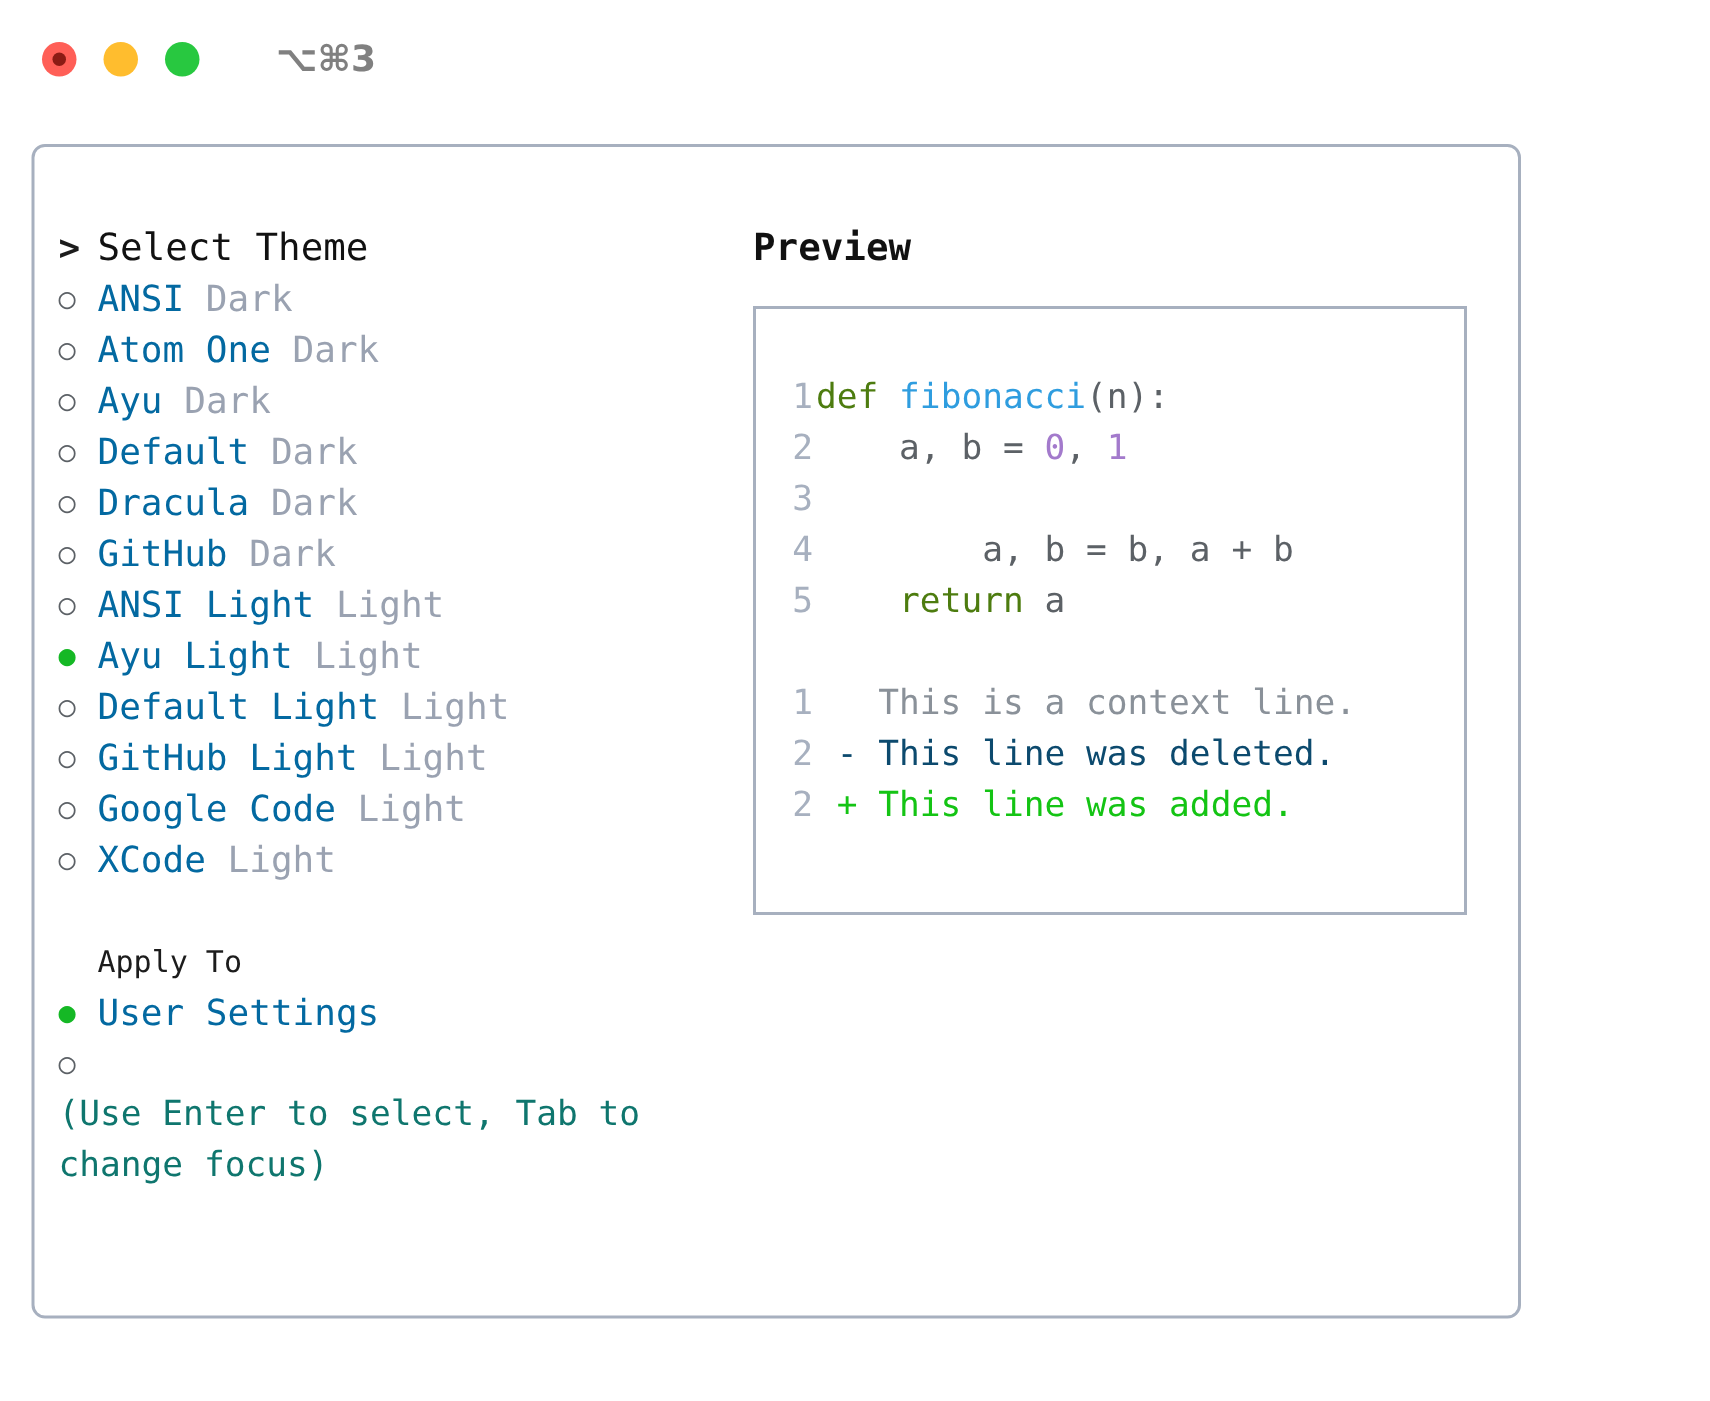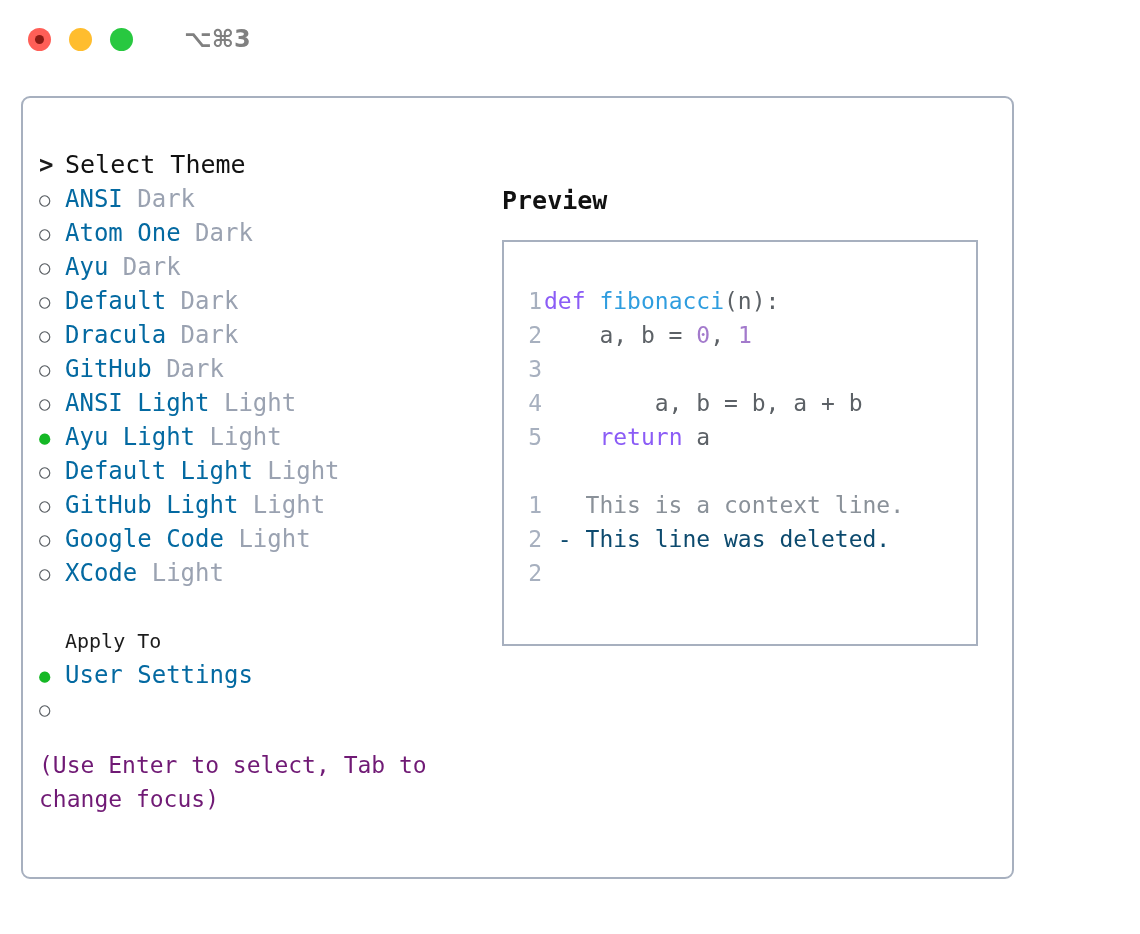--- a/index.html
+++ b/index.html
@@ -94,34 +94,32 @@
   .item-name.sel { color: #0369a1; }
   .item-variant { color: #9aa2b1; }
 
   .section-head {
     color: #1c1c1c;
     font-size: 20px;
   }
   .spacer-row { height: 34px; }
 
   .hint {
-    margin-top: 22px;
     width: 420px;
     font-size: 23px;
     line-height: 34px;
-    color: #701a75;
+    color: #0f766e;
     white-space: pre-wrap;
   }
 
   
   .right-col {
     position: absolute;
     left: 479px; top: 50px;
     width: 490px;
-    margin-top: 36px;
   }
   .preview-title {
     font-size: 25px;
     font-weight: bold;
     color: #111111;
     line-height: 34px;
     height: 34px;
   }
   .preview-box {
     margin-top: 22px;
@@ -141,21 +139,21 @@
   .lineno {
     display: inline-block;
     width: 34px;
     flex: 0 0 34px;
     text-align: right;
     color: #a7b0bf;
     padding-right: 2px;
   }
   .code-body { display: inline-block; white-space: pre; }
 
-  .tok-kw   { color: #8b5cf6; }
+  .tok-kw   { color: #4d7c0f; }
   .tok-fn   { color: #2f9ddf; }
   .tok-num  { color: #a37acc; }
   .tok-bi   { color: #f07171; }
   .tok-txt  { color: #5c6166; }
   .tok-ctx  { color: #8a9199; }
   .tok-del  { color: #0c4a6e; }
   .tok-add  { color: #14c414; }
   .blank-line { height: 34px; }
 </style>
 </head>
@@ -220,19 +218,19 @@
             <div class="code-line"><span class="lineno">1</span><span class="code-body"><span class="tok-kw">def </span><span class="tok-fn">fibonacci</span><span class="tok-txt">(n):</span></span></div>
             <div class="code-line"><span class="lineno">2</span><span class="code-body"><span class="tok-txt">    a, b = </span><span class="tok-num">0</span><span class="tok-txt">, </span><span class="tok-num">1</span></span></div>
             <div class="code-line"><span class="lineno">3</span></div>
             <div class="code-line"><span class="lineno">4</span><span class="code-body"><span class="tok-txt">        a, b = b, a + b</span></span></div>
             <div class="code-line"><span class="lineno">5</span><span class="code-body"><span class="tok-txt">    </span><span class="tok-kw">return</span><span class="tok-txt"> a</span></span></div>
           </div>
         <div class="blank-line"></div>
         <div id="diff-block">
             <div class="code-line"><span class="lineno">1</span><span class="code-body tok-ctx">   This is a context line.</span></div>
             <div class="code-line"><span class="lineno">2</span><span class="code-body tok-del"> - This line was deleted.</span></div>
-            <div class="code-line"><span class="lineno">2</span></div>
+            <div class="code-line"><span class="lineno">2</span><span class="code-body tok-add"> + This line was added.</span></div>
           </div>
       </div>
     </div>
 
   </div>
 </div>
 
 </body></html>

